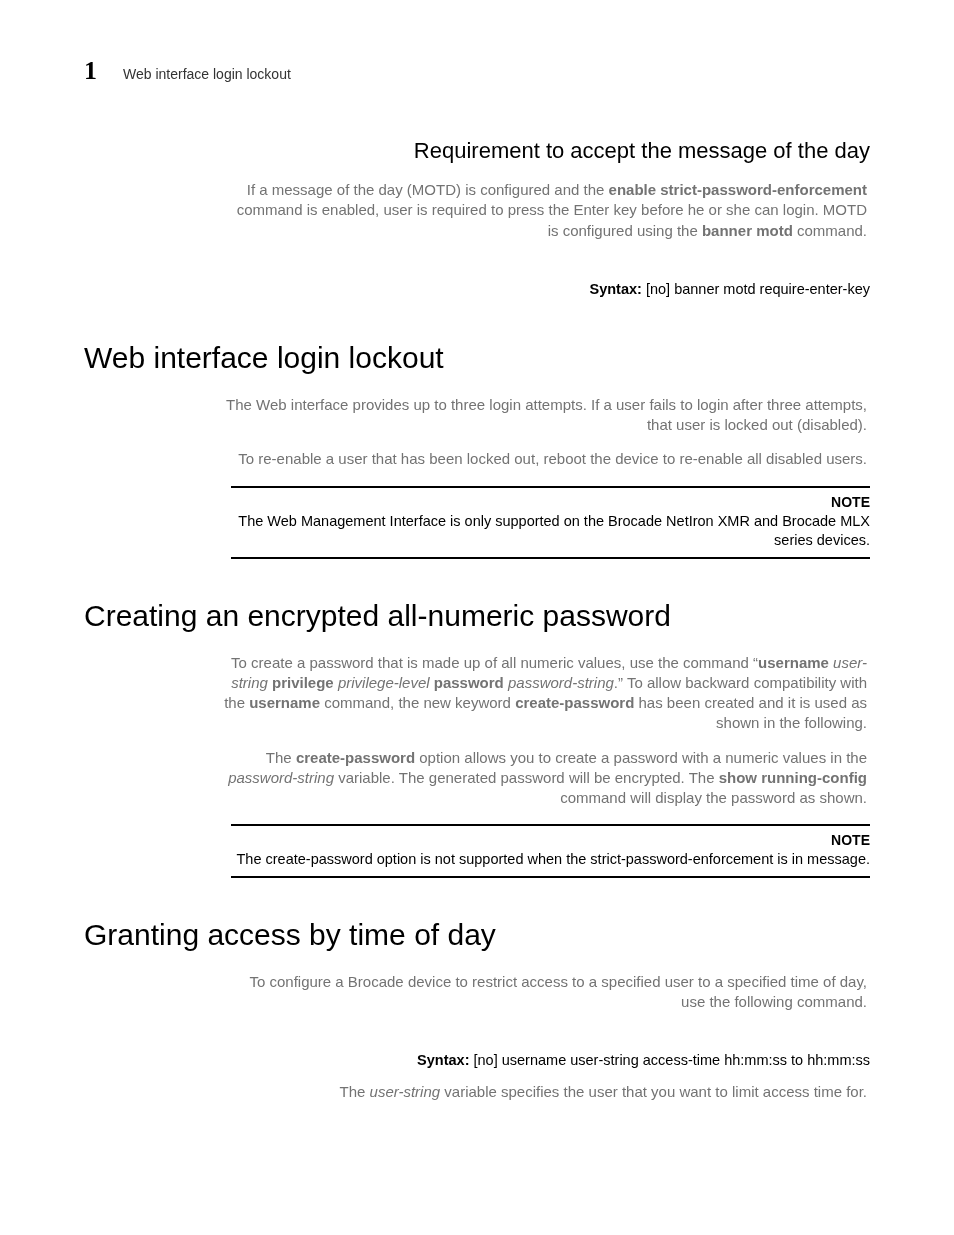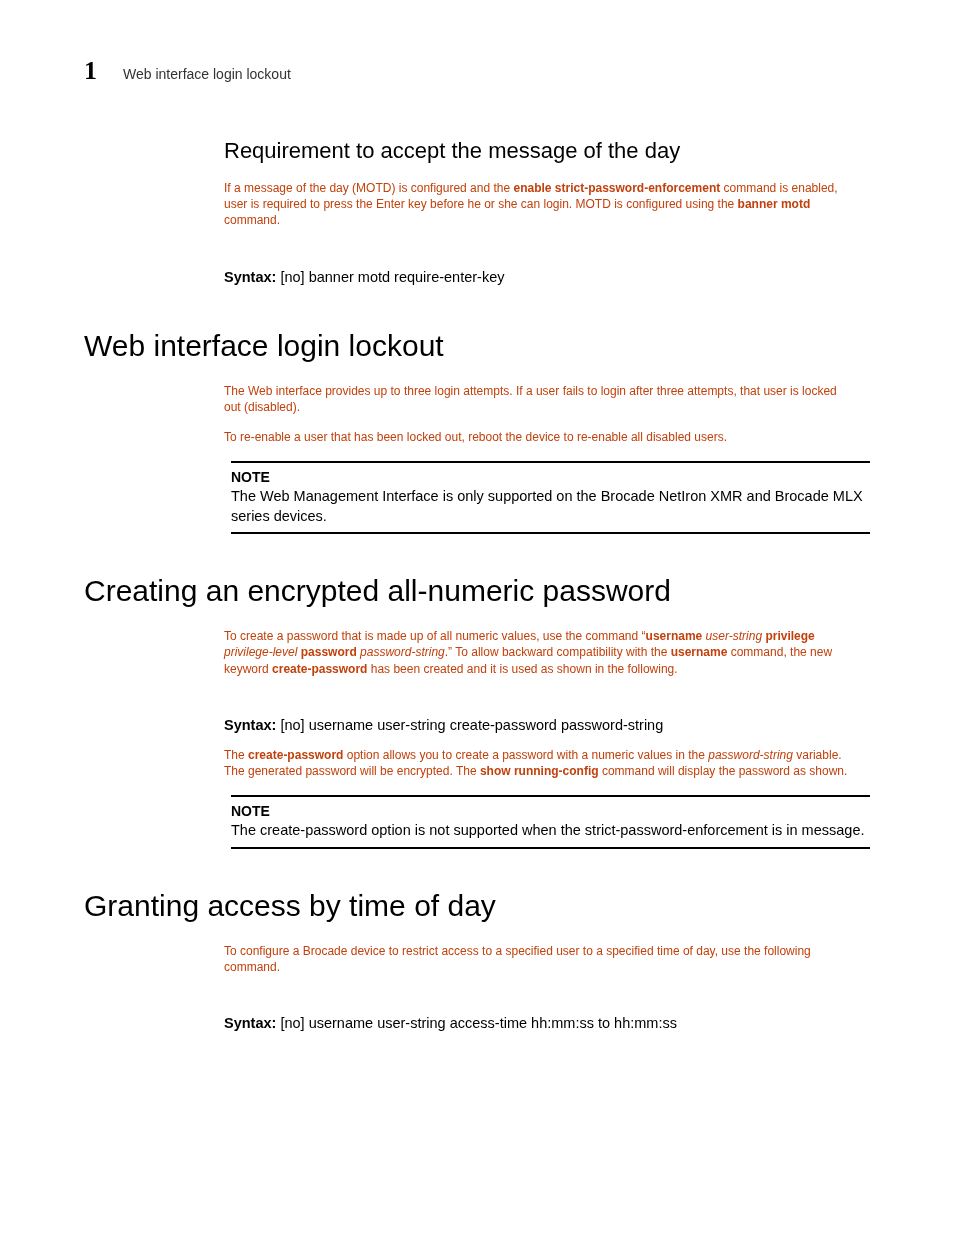--- a/index.html
+++ b/index.html
@@ -27,42 +27,43 @@
     font-weight: 700;
     font-size: 26px;
     line-height: 1;
   }
   .running-head .chtitle {
     font-size: 14px;
     color: #333;
   }
   .indent {
     margin-left: 140px;
+    text-align: right;
   }
   .h2 {
     font-family: "Arial Narrow", Arial, Helvetica, sans-serif;
     font-stretch: condensed;
     font-weight: 400;
     font-size: 22px;
     margin: 0 0 16px 0;
     color: #000;
   }
   .h1 {
     font-family: "Arial Narrow", Arial, Helvetica, sans-serif;
     font-stretch: condensed;
     font-weight: 400;
     font-size: 30px;
     margin: 0 0 20px 0;
     color: #000;
   }
   .para {
-    font-size: 12px;
+    font-size: 15px;
     line-height: 1.35;
-    margin: 0 15px 14px 0;
-    color: #c2410c;
+    margin: 0 3px 14px 0;
+    color: #737373;
   }
   .para .bold { font-weight: 700; }
   .para .ital { font-style: italic; }
   .syntax {
     font-size: 14.5px;
     margin: 40px 0 14px 0;
   }
   .syntax .label { font-weight: 700; }
   .notebox {
     border-top: 2px solid #000;
@@ -116,37 +117,37 @@
     </div>
   </div>
 
   <div style="height:10px"></div>
 
   <h1 class="h1">Creating an encrypted all-numeric password</h1>
   <div class="indent">
     <p class="para">
       <span>To create a password that is made up of all numeric values, use the command “</span><span class="bold">username</span><span> </span><span class="ital">user-string</span><span> </span><span class="bold">privilege</span><span> </span><span class="ital">privilege-level</span><span> </span><span class="bold">password</span><span> </span><span class="ital">password-string</span><span>.” To allow backward compatibility with the </span><span class="bold">username</span><span> command, the new keyword </span><span class="bold">create-password</span><span> has been created and it is used as shown in the following.</span>
     </p>
-    <p class="syntax">
-      <span class="label">Syntax:</span><span> [no] username </span><span class="ital">user-string</span><span class="bold"> create-password </span><span class="ital">password-string</span>
-    </p>
     <p class="para">
       <span>The </span><span class="bold">create-password</span><span> option allows you to create a password with a numeric values in the </span><span class="ital">password-string</span><span> variable. The generated password will be encrypted. The </span><span class="bold">show running-config</span><span> command will display the password as shown.</span>
     </p>
     <div class="notebox">
       <span class="notelabel">NOTE</span>
       <span class="notetext">
         <span>The </span><span class="bold">create-password</span><span> option is not supported when the </span><span class="bold">strict-password-enforcement</span><span> is in message.</span>
       </span>
     </div>
   </div>
 
   <div style="height:10px"></div>
 
   <h1 class="h1">Granting access by time of day</h1>
   <div class="indent">
     <p class="para">To configure a Brocade device to restrict access to a specified user to a specified time of day, use the following command.</p>
     <p class="syntax">
       <span class="label">Syntax:</span><span> [no] username </span><span class="ital">user-string</span><span class="bold"> access-time </span><span class="ital">hh:mm:ss</span><span class="bold"> to </span><span class="ital">hh:mm:ss</span>
     </p>
+    <p class="para">
+      <span>The </span><span class="ital">user-string</span><span> variable specifies the user that you want to limit access time for.</span>
+    </p>
   </div>
 
 </div>
 
 </body></html>

